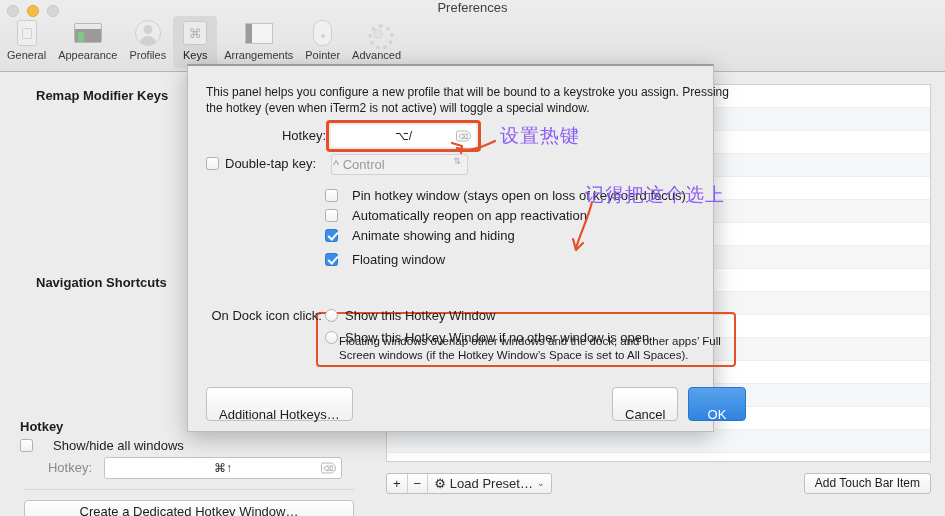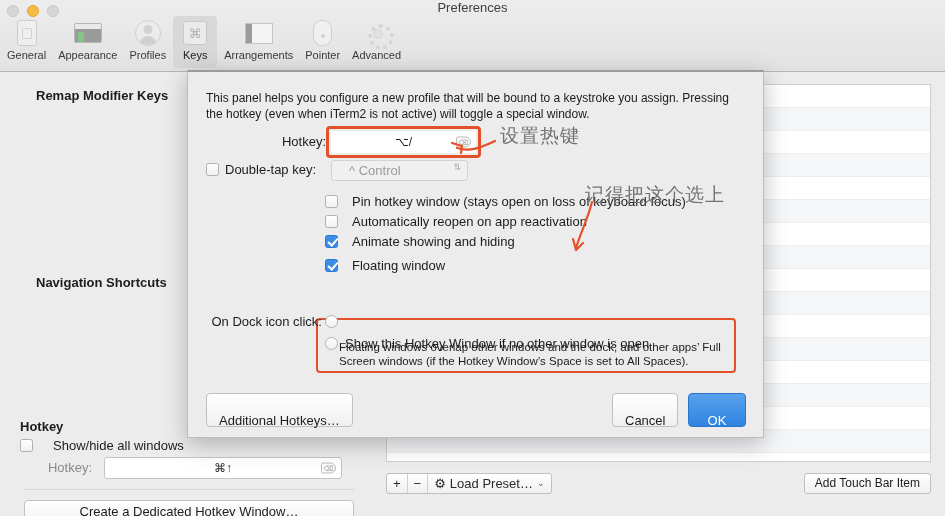--- a/index.html
+++ b/index.html
@@ -128,21 +128,21 @@
   .preset { display:flex;align-items:center;gap:4px;min-width:120px; }
   .caret { font-size:9px;color:#555;margin-left:auto; }
   .touchbtn {
     margin-left:auto;height:21px;padding:0 10px;line-height:19px;
     border:1px solid #c0c0c0;border-radius:3px;
     background:linear-gradient(#ffffff,#f0f0f0);font-size:12px;color:#1c1c1c;
   }
 
   
   .sheet {
-    position:absolute; left:187px; top:70px; width:577px; height:368px;
+    position:absolute; left:187px; top:64px; width:527px; height:368px;
     background:#ececec; border:1px solid #bdbdbd;
     border-top:2px solid #9b9b9b;
     box-shadow:0 6px 22px rgba(0,0,0,.26);
   }
   .sheet-desc {
     position:absolute;left:18px;top:18px;width:540px;
     font-size:12px;color:#1b1b1b;line-height:16px;
   }
   .s-label { font-size:13px;color:#1c1c1c;text-align:right; }
 
@@ -151,21 +151,21 @@
     background:#fff;display:flex;align-items:center;justify-content:center;
     font-size:12px;color:#1e1e1e;
   }
   .hl-ring {
     position:absolute;left:138px;top:54px;width:155px;height:32px;
     border:3px solid #e4502a;border-radius:4px;pointer-events:none;
   }
   .dt-select {
     position:absolute;left:143px;top:88px;width:137px;height:21px;
     border:1px solid #d2d2d2;border-radius:3px;background:#f0f0f0;
-    font-size:13px;color:#9a9a9a;line-height:19px;padding-left:17px;
+    font-size:13px;color:#9a9a9a;line-height:19px;padding-left:1px;
   }
   .dt-caret {
     position:absolute;right:6px;top:3px;font-size:9px;color:#aaa;line-height:7px;
   }
 
   .optlist { position:absolute; left:137px; top:120px; width:430px; }
   .optrow { display:flex; align-items:center; gap:14px; height:18px; margin-bottom:2px; }
 
   .float-ring {
     position:absolute;left:128px;top:246px;width:420px;height:55px;
@@ -191,21 +191,21 @@
     border:1px solid #c0c0c0;border-radius:4px;
     background:linear-gradient(#ffffff,#f0f0f0);
     font-size:13px;color:#1c1c1c;text-align:center;
   }
   .sheet-btn.primary {
     background:linear-gradient(#58a2ec,#2f83e0);border-color:#2a74cb;color:#fff;
   }
 
   
   .annot {
-    position:absolute;color:#737373;font-family:"DejaVu Sans",sans-serif;
+    position:absolute;color:#8b5cf6;font-family:"DejaVu Sans",sans-serif;
     font-size:19px;letter-spacing:1px;white-space:nowrap;
   }
   .annot-svg { position:absolute; left:0; top:0; width:945px; height:516px; pointer-events:none; }
 </style>
 </head>
 <body>
 
 <div id="root">
 
   <div class="titlebar">
@@ -395,20 +395,21 @@
       </div>
     </div>
 
     <div class="float-help">Floating windows overlap other windows and the dock, and other apps’ Full Screen windows (if the Hotkey Window’s Space is set to All Spaces).</div>
     <div class="float-ring"></div>
 
     <div class="s-label" style="position:absolute;left:14px;top:242px;width:120px;">On Dock icon click:</div>
     <div class="radios">
       <div class="radiorow">
         <div class="radio"></div>
+        <div class="radiotext">Show this Hotkey Window</div>
       </div>
       <div class="radiorow">
         <div class="radio"></div>
         <div class="radiotext">Show this Hotkey Window if no other window is open</div>
       </div>
     </div>
 
     <div class="sheet-btn" style="left:18px;top:321px;">Additional Hotkeys…</div>
     <div class="sheet-btn" style="left:424px;top:321px;width:66px;">Cancel</div>
     <div class="sheet-btn primary" style="left:500px;top:321px;width:58px;">OK</div>

